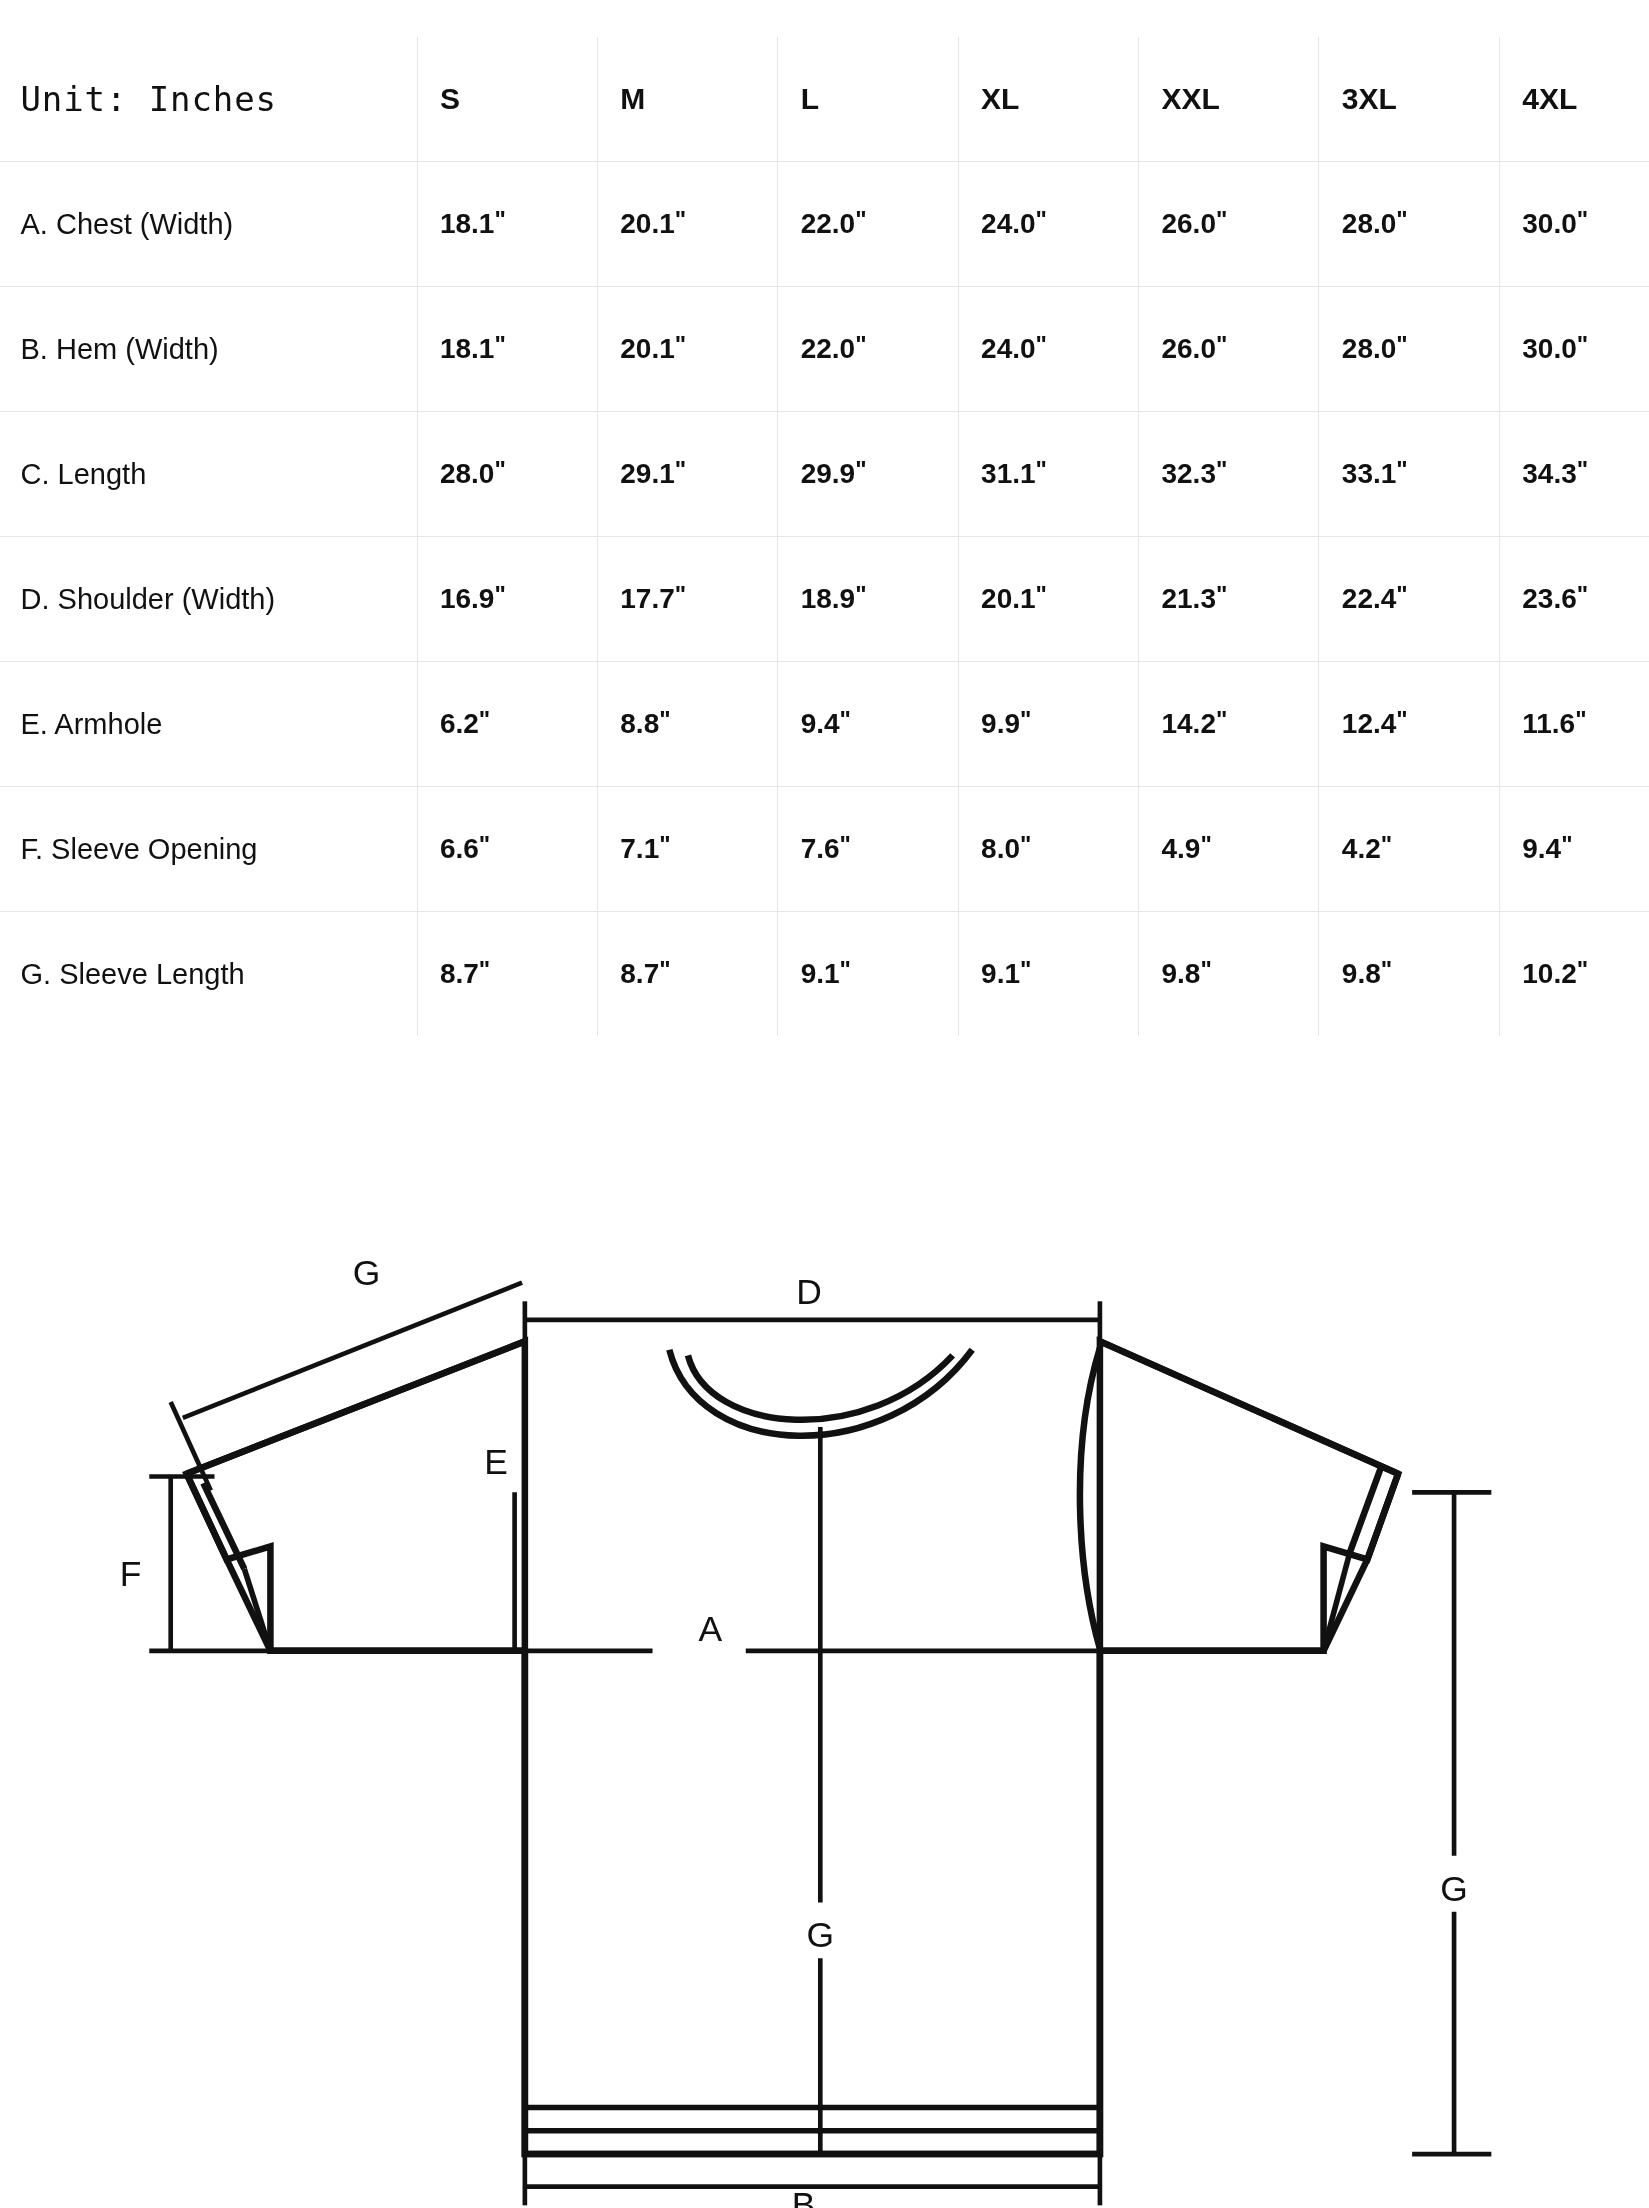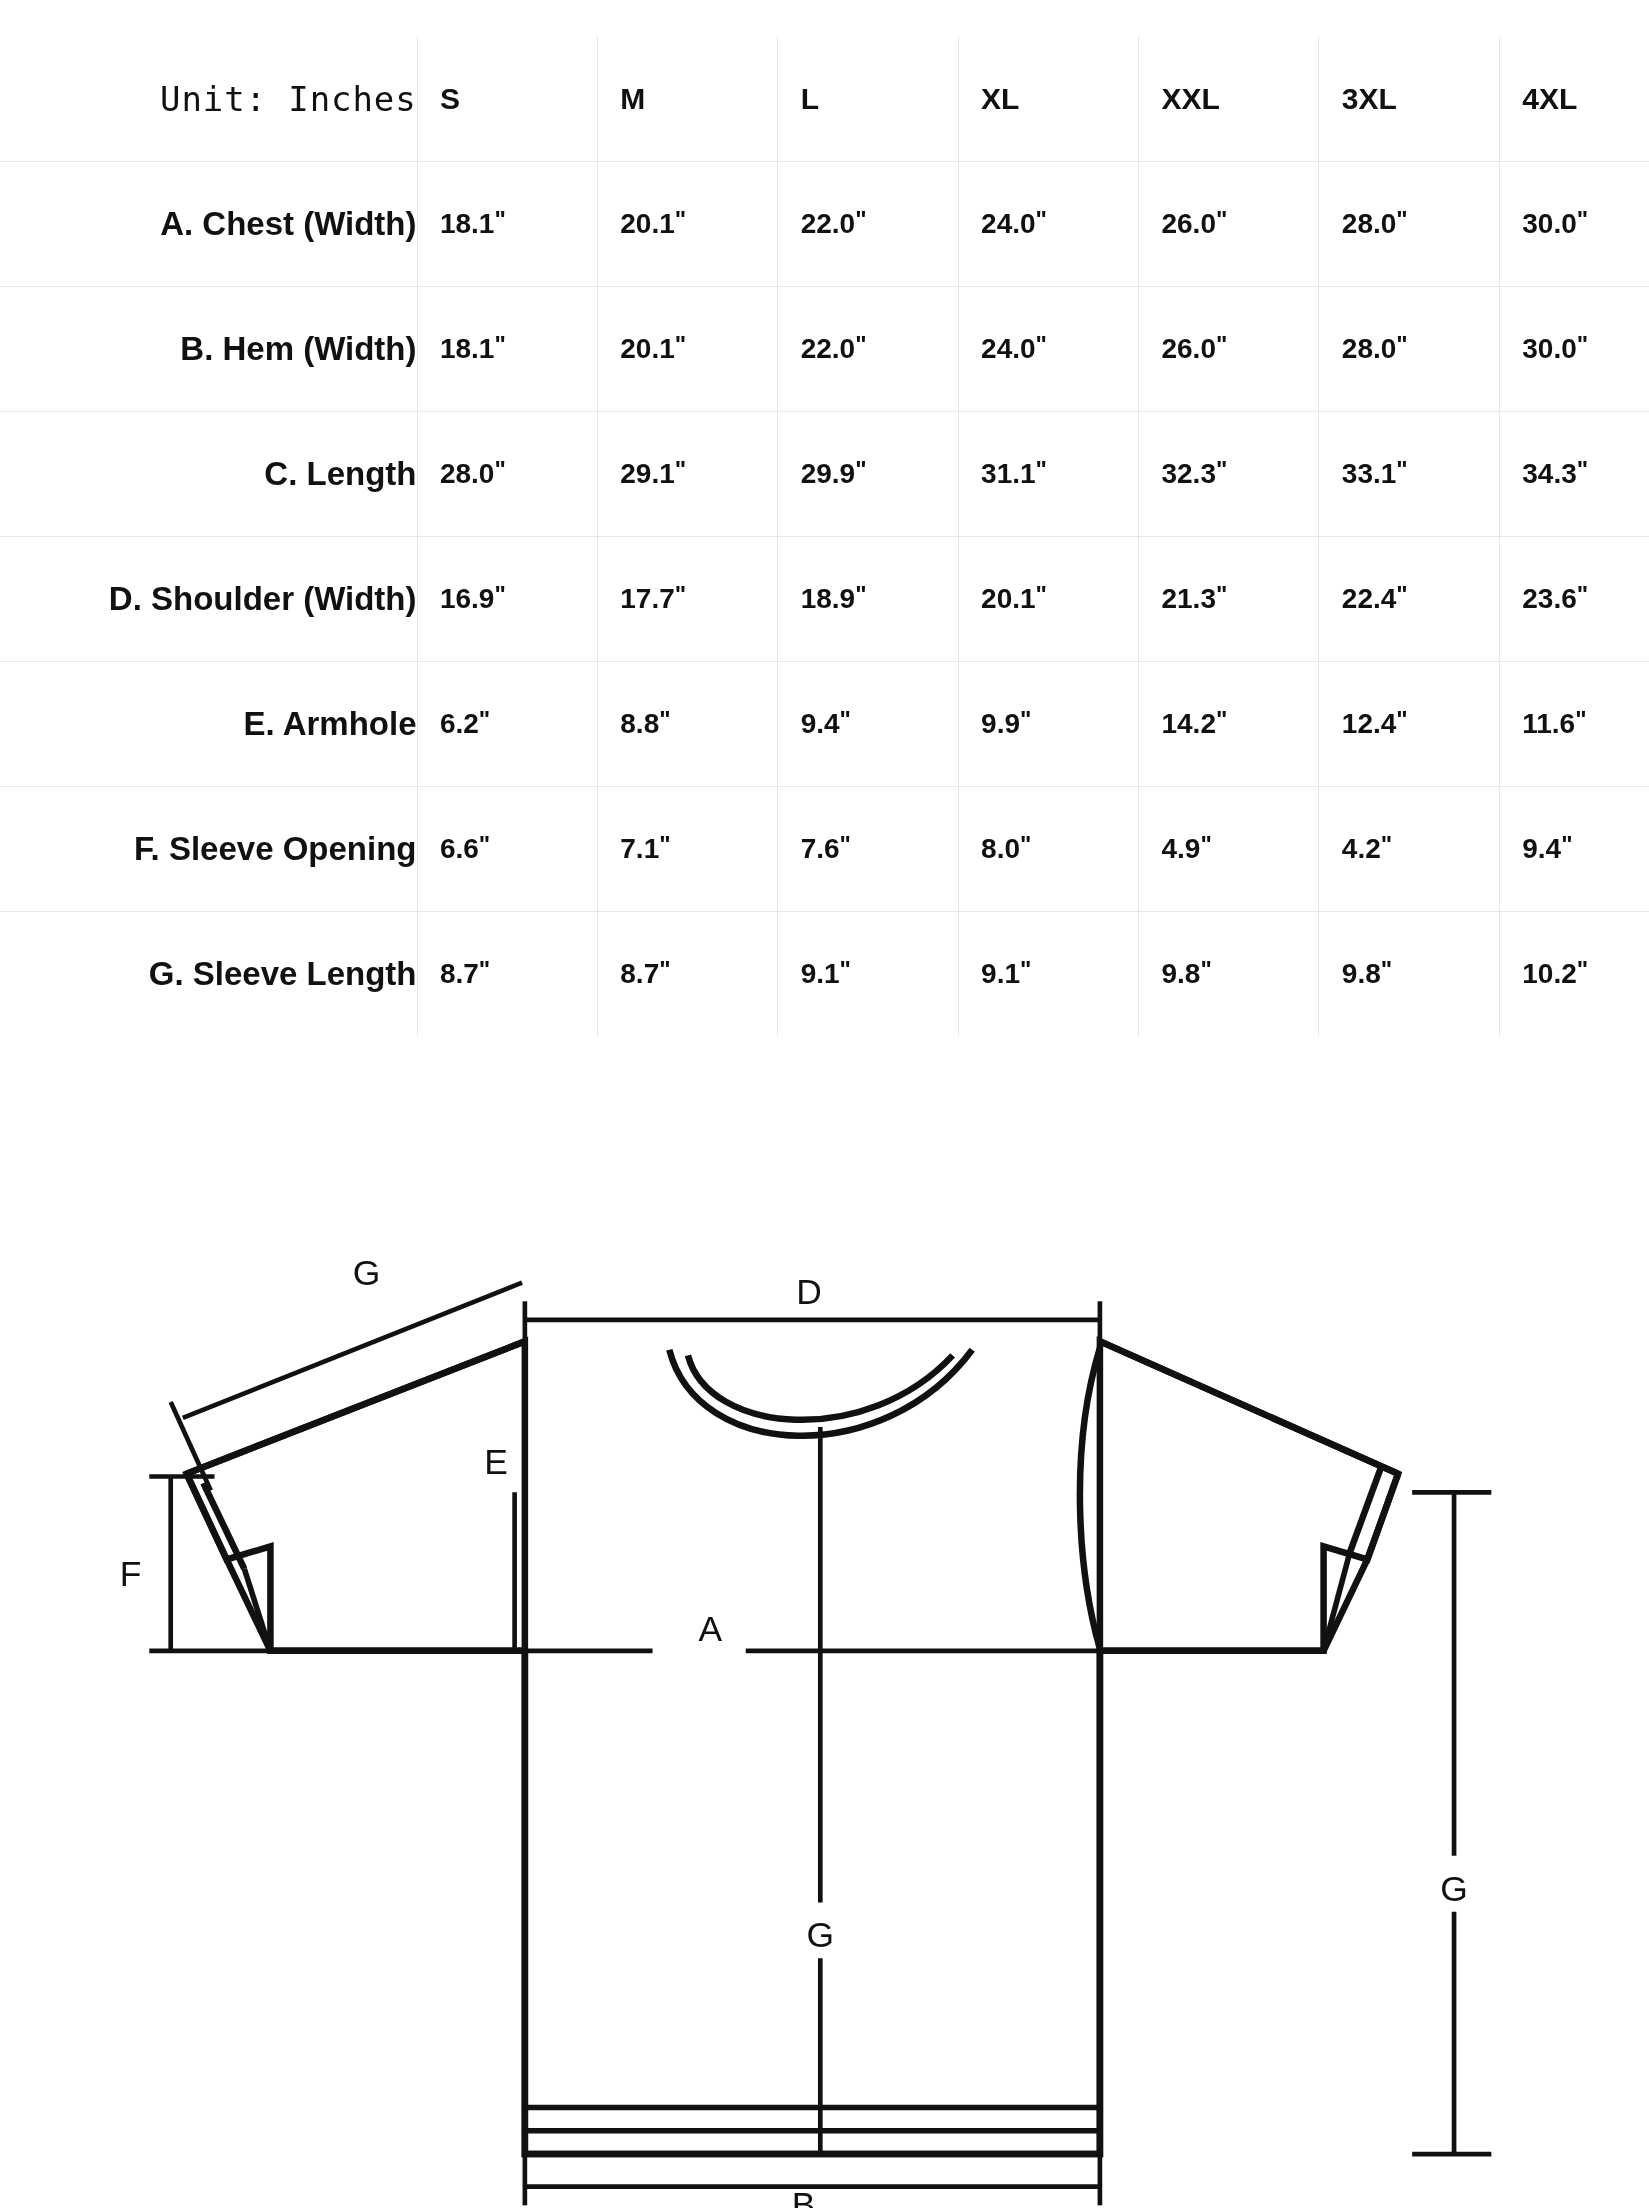--- a/index.html
+++ b/index.html
@@ -38,37 +38,37 @@
     font-weight: bold;
     color: #111111;
   }
   table.size-table tr th:last-child,
   table.size-table tr td:last-child {
     border-right: none;
   }
   table.size-table tbody tr:last-child td {
     border-bottom: none;
   }
-  .col-label { width: 396px; text-align: right; padding-left: 20.5px !important; }
+  .col-label { width: 396px; text-align: left; padding-left: 20.5px !important; }
   .col-size  { width: 157px; text-align: left; padding-left: 22.4px !important; }
 
   thead th.col-label {
     font-family: "DejaVu Sans Mono", monospace;
     font-size: 34px;
     letter-spacing: 0.9px;
     font-weight: 500;
     color: #111;
   }
   thead th.col-size {
     font-size: 30px;
     font-weight: bold;
   }
   tbody td.row-head {
-    font-size: 33px;
-    font-weight: bold;
+    font-size: 29px;
+    font-weight: normal;
   }
   tbody td.val {
     font-size: 28px;
     font-weight: bold;
   }
   .inchmark {
     font-size: 24px;
     vertical-align: top;
     line-height: 1;
   }

